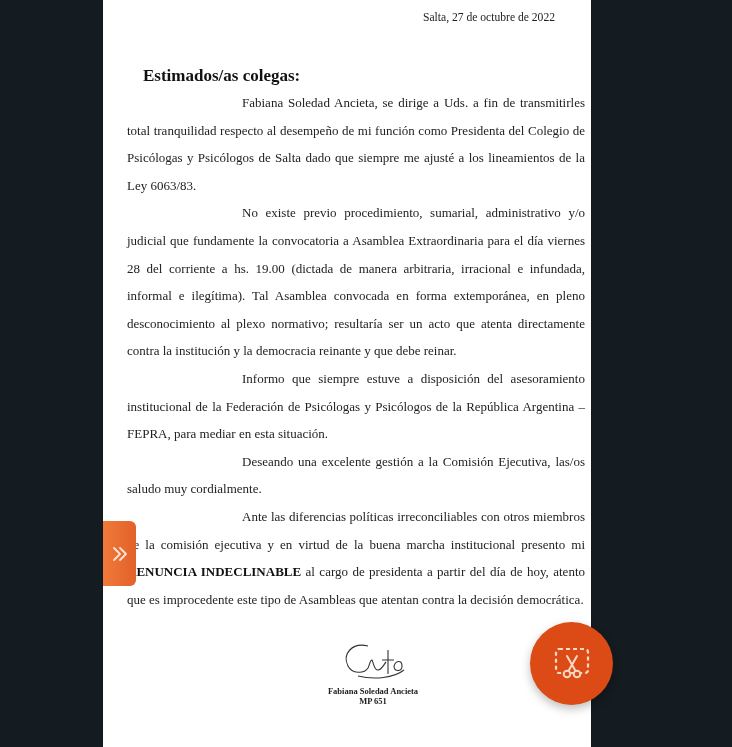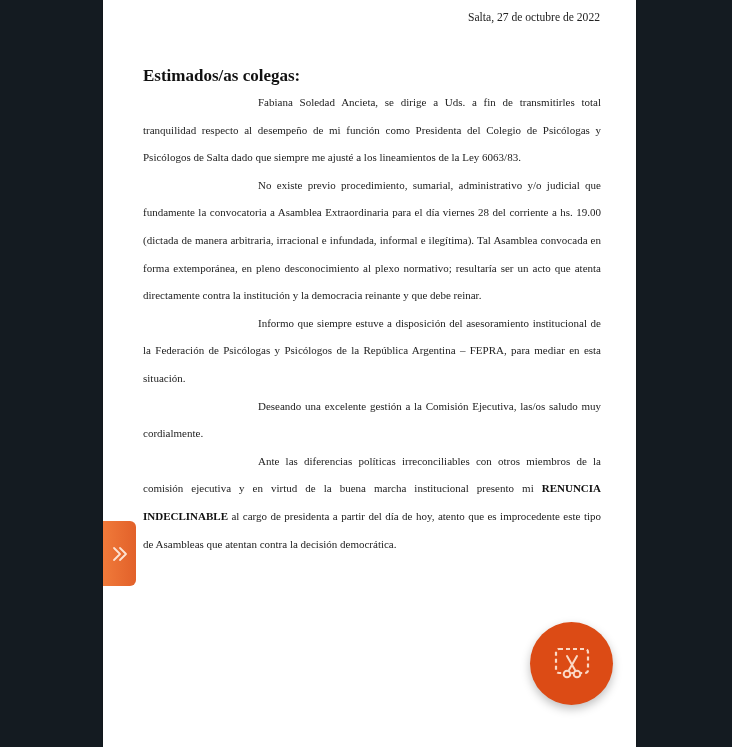--- a/index.html
+++ b/index.html
@@ -2,27 +2,27 @@
 <html><head>
   <meta charset="utf-8">
   <style>
     html, body { margin:0; padding:0; }
     body {
       width:732px; height:747px; overflow:hidden; position:relative;
       background:#141b21;
       font-family:"Liberation Serif", serif;
     }
     .page {
-      position:absolute; left:103px; top:0; width:533px; height:747px;
+      position:absolute; left:103px; top:0; width:488px; height:747px;
       background:#ffffff;
       box-shadow: 0 0 2px rgba(0,0,0,0.4);
     }
     .doc-text {
-      position:absolute; left:40px; width:458px;
-      font-size:11px; color:#222; line-height:27.6px;
+      position:absolute; left:24px; width:458px;
+      font-size:13px; color:#222; line-height:27.6px;
       text-align:justify;
     }
     .date {
       position:absolute; right:36px; top:11px;
       font-size:11.6px; color:#222;
     }
     .greeting {
       position:absolute; left:40px; top:66px;
       font-size:17px; font-weight:bold; color:#111;
     }
@@ -57,20 +57,27 @@
   <div class="greeting">Estimados/as colegas:</div>
 
   <div class="doc-text" style="top:89px;">
     <p class="para">Fabiana Soledad Ancieta, se dirige a Uds. a fin de transmitirles total tranquilidad respecto al desempeño de mi función como Presidenta del Colegio de Psicólogas y Psicólogos de Salta dado que siempre me ajusté a los lineamientos de la Ley 6063/83.</p>
     <p class="para">No existe previo procedimiento, sumarial, administrativo y/o judicial que fundamente la convocatoria a Asamblea Extraordinaria para el día viernes 28 del corriente a hs. 19.00 (dictada de manera arbitraria, irracional e infundada, informal e ilegítima). Tal Asamblea convocada en forma extemporánea, en pleno desconocimiento al plexo normativo; resultaría ser un acto que atenta directamente contra la institución y la democracia reinante y que debe reinar.</p>
     <p class="para">Informo que siempre estuve a disposición del asesoramiento institucional de la Federación de Psicólogas y Psicólogos de la República Argentina – FEPRA, para mediar en esta situación.</p>
     <p class="para">Deseando una excelente gestión a la Comisión Ejecutiva, las/os saludo muy cordialmente.</p>
     <p class="para"><span>Ante las diferencias políticas irreconciliables con otros miembros de la comisión ejecutiva y en virtud de la buena marcha institucional presento mi </span><b>RENUNCIA INDECLINABLE</b><span> al cargo de presidenta a partir del día de hoy, atento que es improcedente este tipo de Asambleas que atentan contra la decisión democrática.</span></p>
   </div>
 
+  <div class="signature">
+    <svg width="70" height="42" viewBox="0 0 70 42">
+      <path d="M30 6 C14 2 4 14 10 26 C14 34 26 34 30 28 C32 24 32 20 34 20 C36 24 36 30 40 30 C44 30 46 24 48 22 M50 10 L50 34 M44 20 L56 20 M56 26 C58 20 64 20 64 26 C64 32 56 32 56 26 M20 36 C36 40 56 38 66 30" fill="none" stroke="#333" stroke-width="1.1"></path>
+    </svg>
+    <div class="sig-name">Fabiana Soledad Ancieta</div>
+    <div class="sig-name">MP 651</div>
+  </div>
 </div>
 
 <div class="side-tab">
   <svg width="16" height="16" viewBox="0 0 16 16">
     <path d="M2 2 L8 8 L2 14 M8 2 L14 8 L8 14" fill="none" stroke="#fde3d2" stroke-width="1.8" stroke-linecap="round" stroke-linejoin="round"></path>
   </svg>
 </div>
 
 <div class="fab">
   <svg width="36" height="36" viewBox="0 0 36 36">

